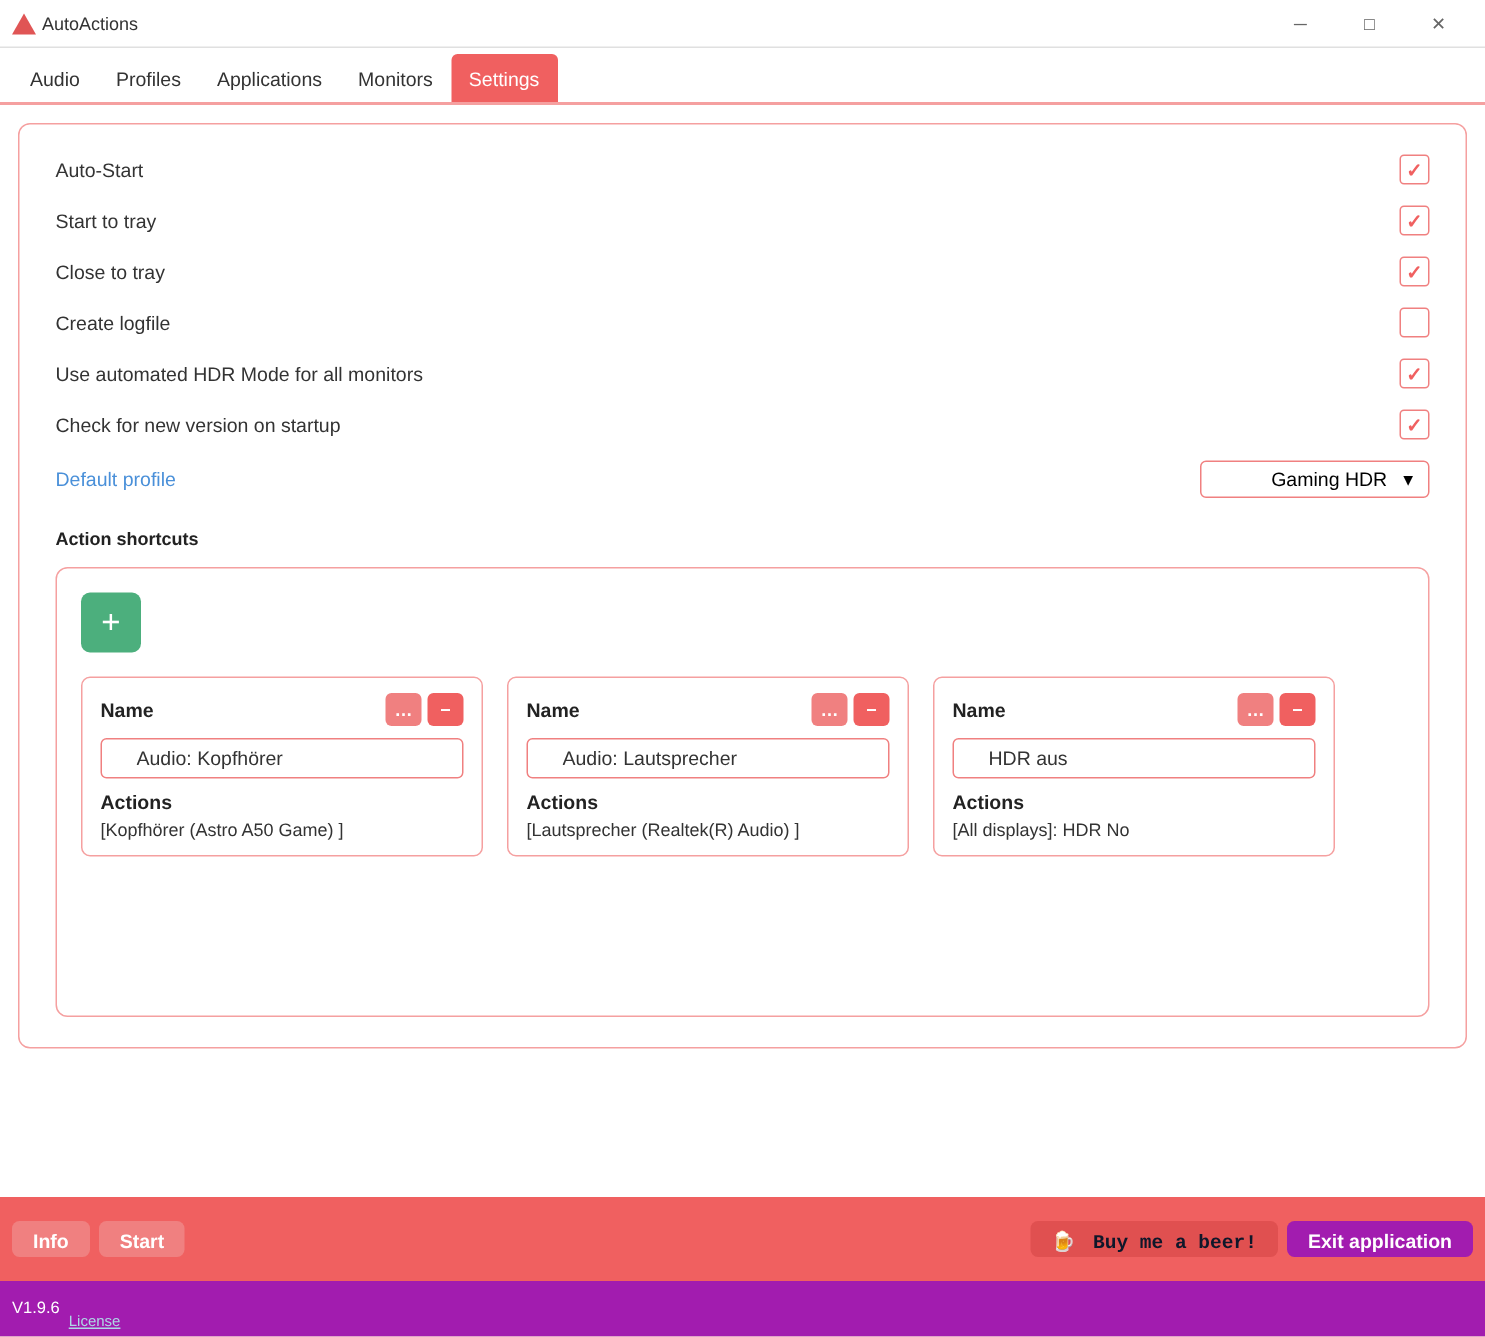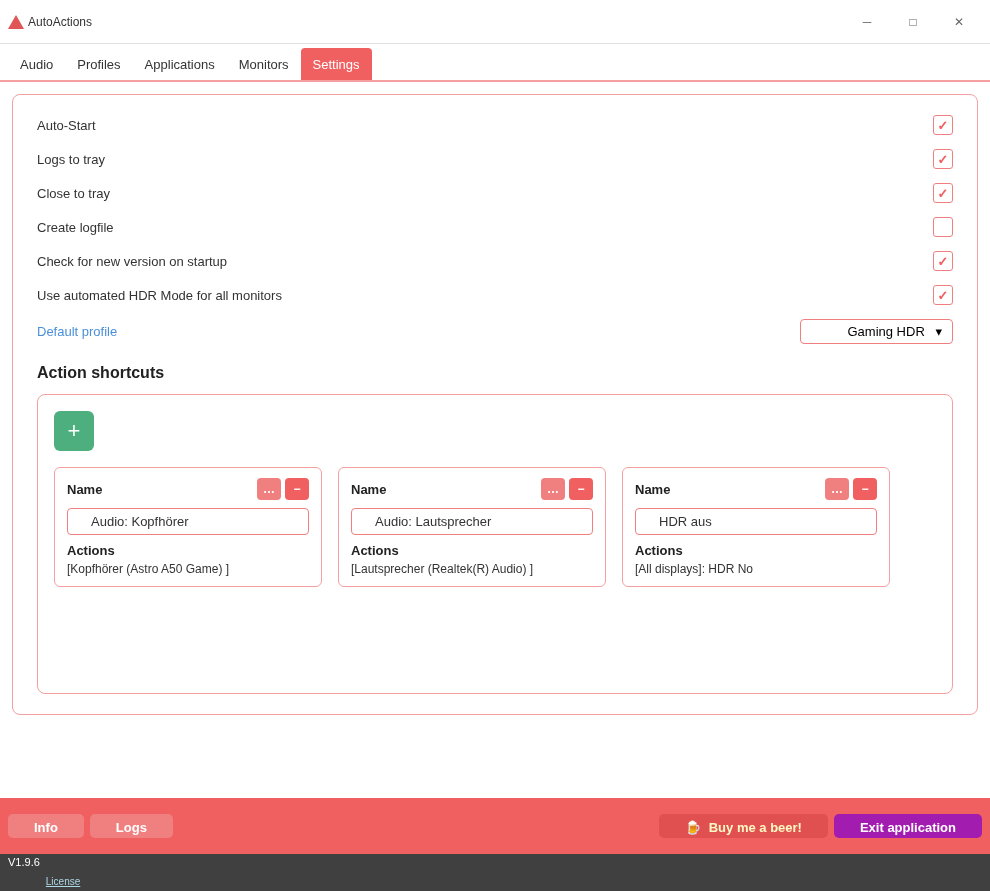--- a/index.html
+++ b/index.html
@@ -12,21 +12,21 @@
       overflow: hidden;
       display: flex;
       flex-direction: column;
     }
 
     
     .titlebar {
       display: flex;
       align-items: center;
       background: #fff;
-      height: 44px;
+      height: 32px;
       padding: 0 8px;
       border-bottom: 1px solid #e0e0e0;
       user-select: none;
     }
     .titlebar-title {
       font-size: 12px;
       color: #333;
       flex: 1;
     }
     .titlebar-controls {
@@ -143,21 +143,21 @@
       font-size: 13px;
       cursor: pointer;
       background: transparent;
       appearance: none;
       padding-right: 4px;
       margin-left: 36px;
     }
 
     
     .section-title {
-      font-size: 16px;
+      font-size: 12px;
       font-weight: bold;
       color: #222;
       margin: 20px 0 12px 0;
     }
 
     
     .shortcuts-container {
       border: 1.5px solid #f5a0a0;
       border-radius: 8px;
       padding: 16px;
@@ -249,36 +249,37 @@
     
     .footer {
       height: 56px;
       background: #f06060;
       display: flex;
       align-items: center;
       padding: 0 8px;
       gap: 6px;
     }
     .footer-btn {
-      padding: 6px 26px;
+      padding: 6px 14px;
       border-radius: 5px;
       border: none;
       cursor: pointer;
       font-size: 13px;
       font-weight: 600;
       height: 24px;
     }
     .footer-btn.red-light {
       background: #f08080;
       color: #fff;
     }
     .footer-btn.beer {
       background: #e05050;
-      color: #fef9c3;
+      color: #0f172a;
       margin-left: auto;
+      font-family: Liberation Mono, monospace;
     }
     .footer-btn.exit {
       background: #a21caf;
       color: #fff;
     }
 
     .footer-spacer { flex: 1; }
 
     .app-footer-wrap {
       background: #f06060;
@@ -317,41 +318,41 @@
 
 <div class="main-content">
   <div class="settings-panel">
 
     <div class="setting-row">
       <span class="setting-label">Auto-Start</span>
       <div class="custom-checkbox checked"></div>
     </div>
 
     <div class="setting-row">
-      <span class="setting-label">Logs to tray</span>
+      <span class="setting-label">Start to tray</span>
       <div class="custom-checkbox checked"></div>
     </div>
 
     <div class="setting-row">
       <span class="setting-label">Close to tray</span>
       <div class="custom-checkbox checked"></div>
     </div>
 
     <div class="setting-row">
       <span class="setting-label">Create logfile</span>
       <div class="custom-checkbox"></div>
     </div>
 
     <div class="setting-row">
+      <span class="setting-label">Use automated HDR Mode for all monitors</span>
+      <div class="custom-checkbox checked"></div>
+    </div>
+
+    <div class="setting-row">
       <span class="setting-label">Check for new version on startup</span>
-      <div class="custom-checkbox checked"></div>
-    </div>
-
-    <div class="setting-row">
-      <span class="setting-label">Use automated HDR Mode for all monitors</span>
       <div class="custom-checkbox checked"></div>
     </div>
 
     <div class="setting-row">
       <span class="setting-label blue">Default profile</span>
       <div class="profile-dropdown">
         <select>
           <option>Gaming HDR</option>
           <option>Standard</option>
           <option>Movie</option>
@@ -409,25 +410,25 @@
 
       </div>
     </div>
 
   </div>
 </div>
 
 <div class="app-footer-wrap">
   <div class="footer">
     <button class="footer-btn red-light">Info</button>
-    <button class="footer-btn red-light">Logs</button>
+    <button class="footer-btn red-light">Start</button>
     <div class="footer-spacer"></div>
     <button class="footer-btn beer">
       <span style="margin-right:4px;">🍺</span>
       <span>Buy me a beer!</span>
     </button>
     <button class="footer-btn exit">Exit application</button>
   </div>
-  <div style="background:#404040; padding: 2px 8px 4px 8px; display:flex; align-items:flex-start; gap:6px;">
+  <div style="background:#a21caf; padding: 2px 8px 4px 8px; display:flex; align-items:center; gap:6px;">
     <span style="font-size:11px; color:#fff;">V1.9.6</span>
     <span style="font-size:10px; color:#add8e6; text-decoration:underline; cursor:pointer;margin-top:20px;">License</span>
   </div>
 </div>
 
 </body></html>

